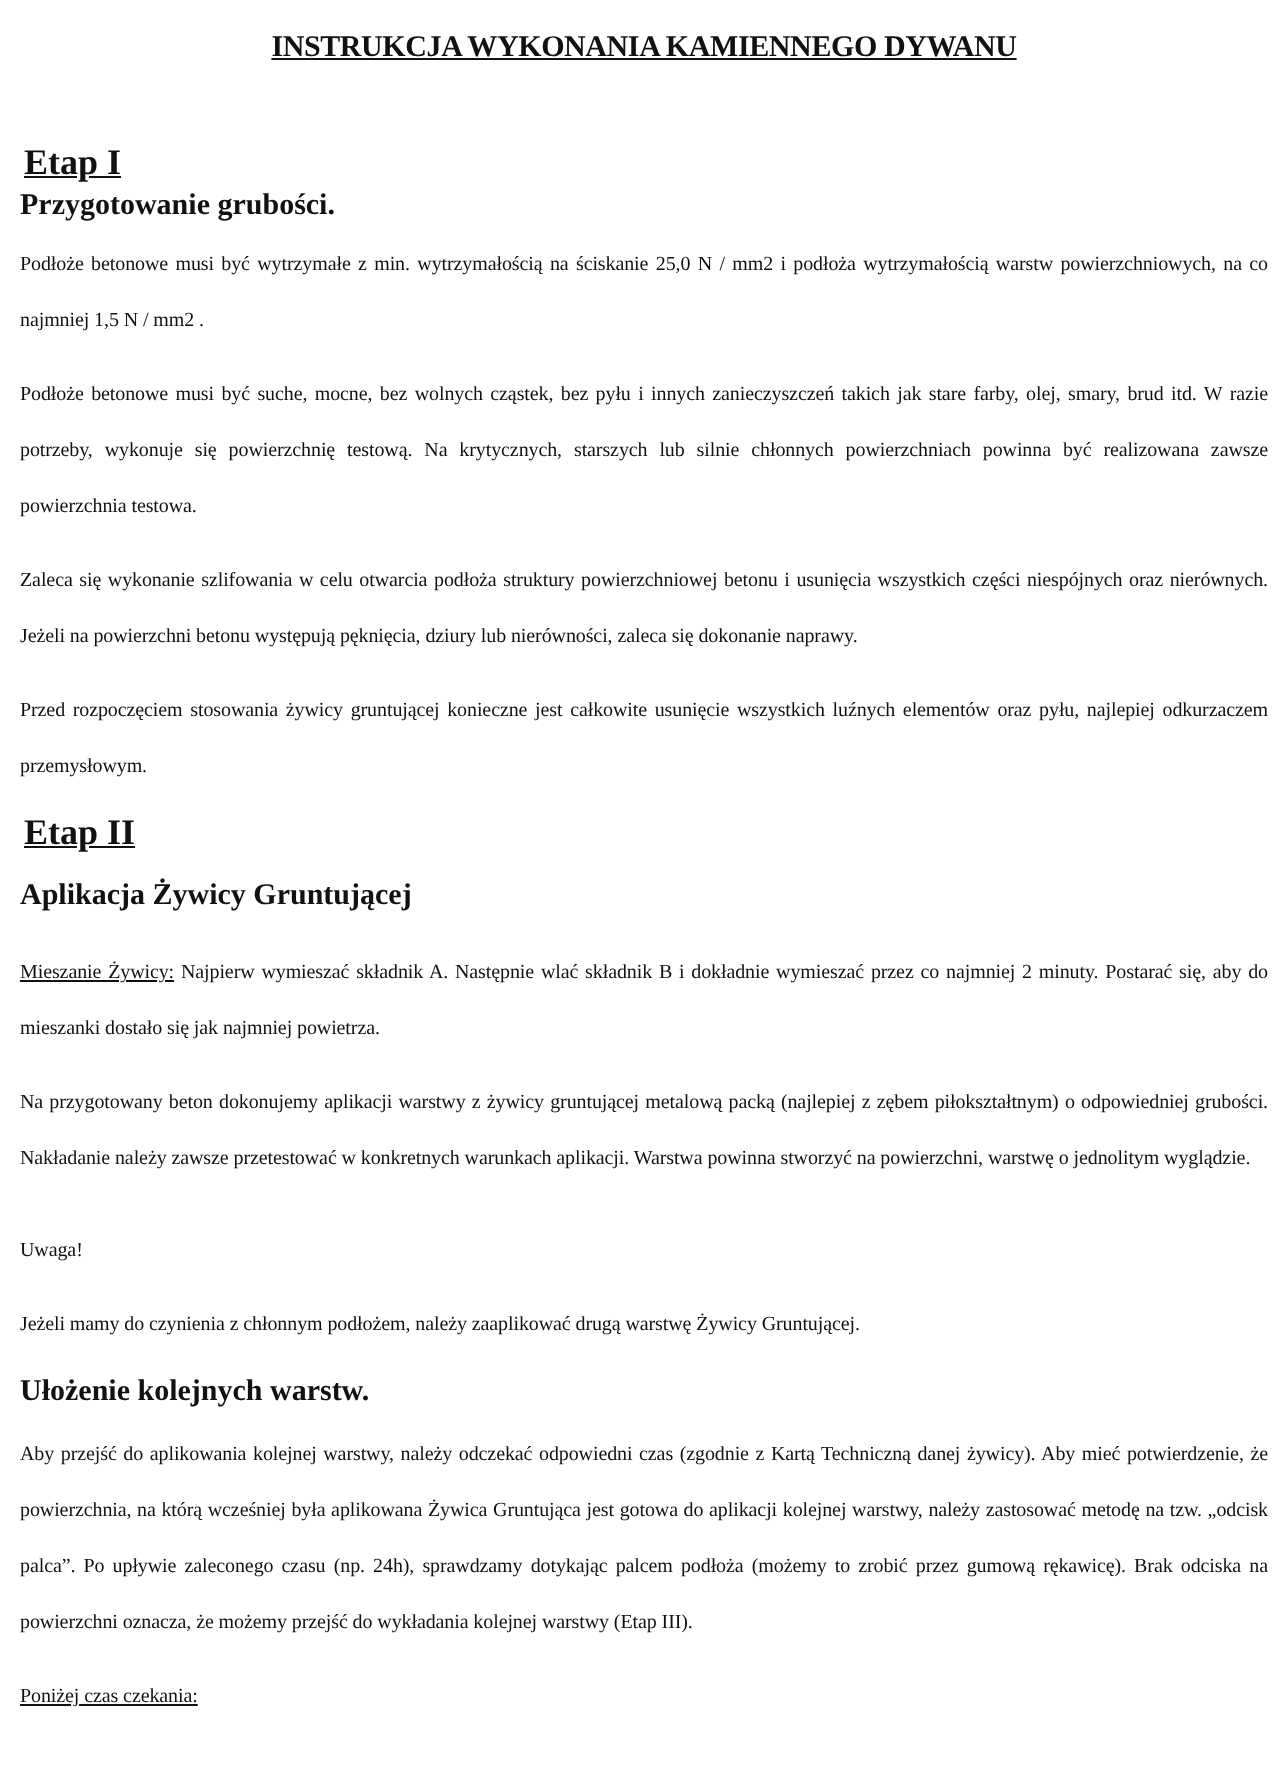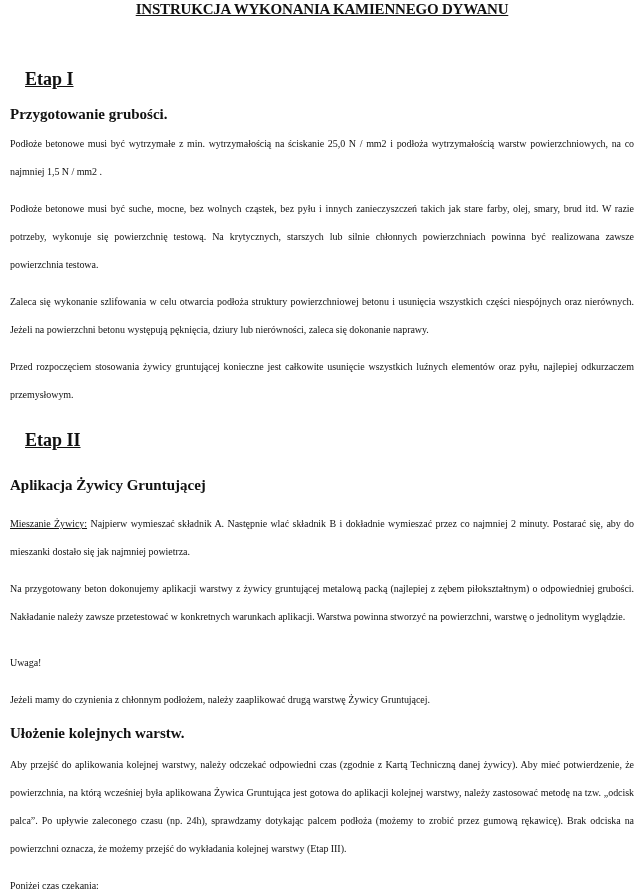--- a/index.html
+++ b/index.html
@@ -20,28 +20,28 @@
       left: 10px;
       top: 0;
       width: 624px;
     }
     .doc-title {
       text-align: center;
       font-weight: bold;
       font-size: 15px;
       text-decoration: underline;
       margin: 0;
-      padding-top: 1px;
+      padding-top: 16px;
       letter-spacing: -0.2px;
     }
     .etap {
       font-weight: bold;
       font-size: 18px;
       text-decoration: underline;
-      margin: 15px;
+      margin: 2px;
       line-height: 20px;
     }
     .subhead {
       font-weight: bold;
       font-size: 15px;
       margin: 0;
       line-height: 20px;
     }
     p.para {
       margin: 0;

